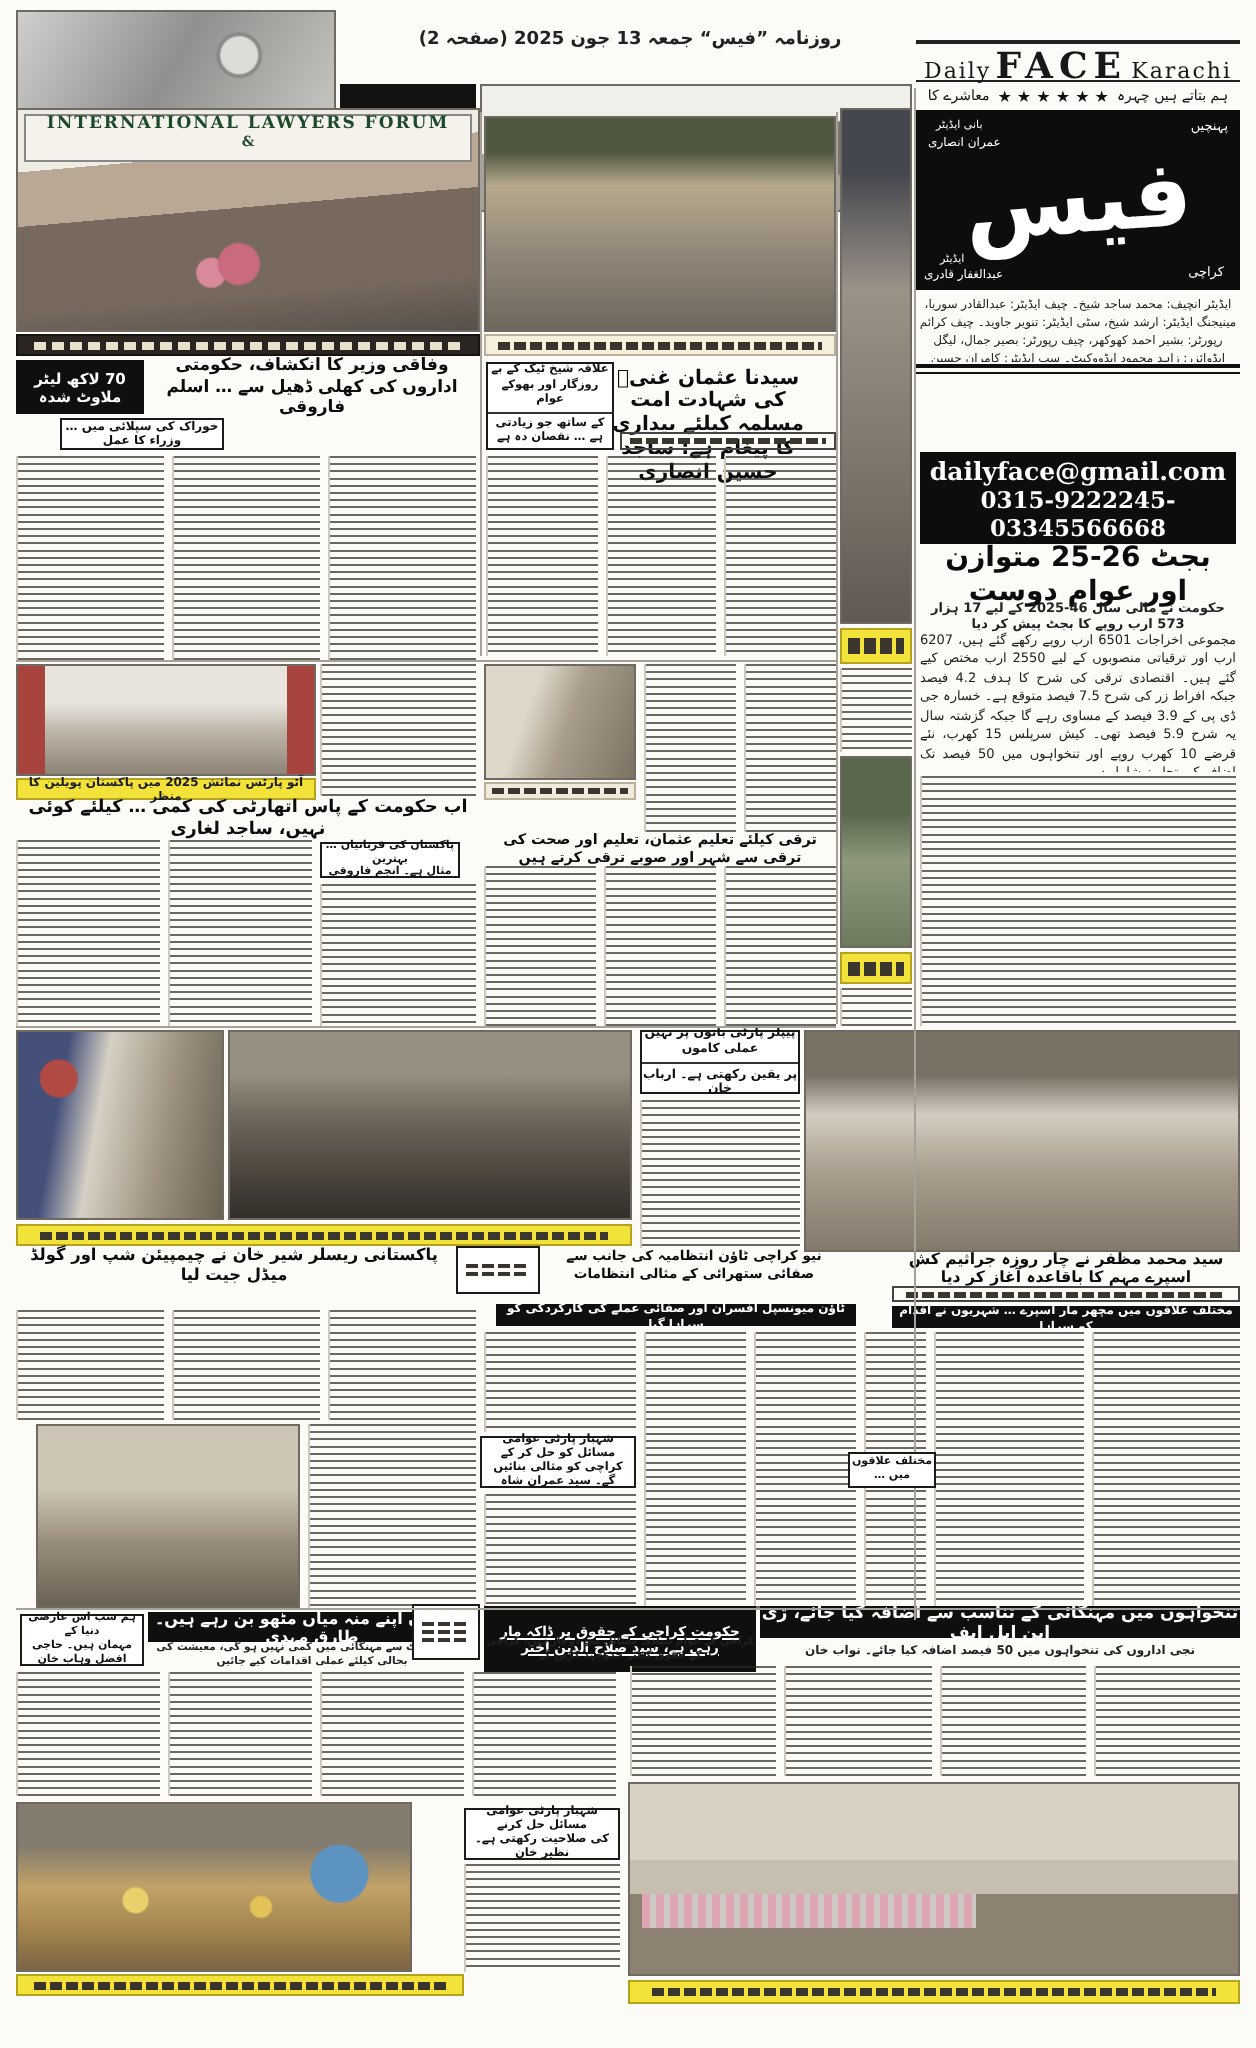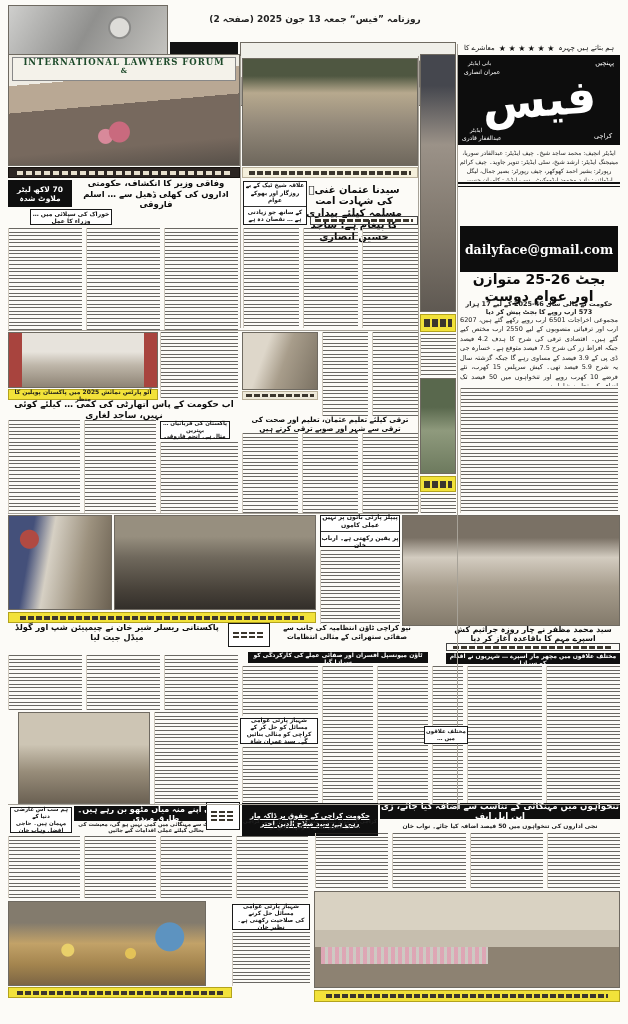--- a/index.html
+++ b/index.html
@@ -33,39 +33,45 @@
   <div class="abs ur ctr" style="left:140px;top:11px;width:350px;height:16px;font-size:9px;font-weight:bold;color:#222;">روزنامہ ”فیس“ جمعہ 13 جون 2025 (صفحہ 2)</div>
 
   <div class="abs ph" style="left:8px;top:5px;width:160px;height:50px;background:radial-gradient(circle at 70% 45%, #dddcd8 0 9px, #8a8a88 10px 11px, rgba(0,0,0,0) 12px),linear-gradient(120deg,#cfcfcd,#90908e 50%,#c4c3bf);"></div>
 
   <div class="abs ctr" style="left:170px;top:42px;width:68px;height:64px;background:#121212;color:#fff;flex-direction:column;font-weight:bold;">
     <span class="ur" style="font-size:13px;">قائد کے</span>
     <span class="ur" style="font-size:13px;">شہر سے</span>
   </div>
   <div class="abs ph" style="left:240px;top:42px;width:216px;height:64px;background:radial-gradient(circle at 14% 46%, #6e6a62 0 12px, rgba(0,0,0,0) 13px),radial-gradient(circle at 48% 56%, #89847b 0 16px, rgba(0,0,0,0) 17px),radial-gradient(circle at 86% 50%, #7b776f 0 14px, rgba(0,0,0,0) 15px),linear-gradient(#f0efe9 0 55%,#a7a299 55% 100%);"></div>
 
+  <div class="abs mastname" style="left:458px;top:20px;width:162px;height:21px;">
+    <span style="font-size:11px;letter-spacing:1px;">Daily</span>
+    <span style="font-size:18px;font-weight:bold;letter-spacing:3px;">FACE</span>
+    <span style="font-size:11px;letter-spacing:1px;">Karachi</span>
+  </div>
   <div class="abs ur ctr" style="left:458px;top:42px;width:162px;height:12px;font-size:7px;gap:4px;color:#111;">
     <span>ہم بتاتے ہیں چہرہ</span>
     <span style="font-size:8px;">★ ★ ★ ★ ★ ★</span>
     <span>معاشرے کا</span>
   </div>
   <div class="abs" style="left:458px;top:55px;width:162px;height:90px;background:#0d0d0d;color:#fff;">
     <span class="abs ur" style="right:6px;top:4px;font-size:6.5px;">پہنچیں</span>
     <span class="abs ur" style="left:10px;top:5px;font-size:5.5px;">بانی ایڈیٹر</span>
     <span class="abs ur" style="left:6px;top:13px;font-size:6px;">عمران انصاری</span>
     <div class="abs ur ctr" style="left:0;top:8px;width:162px;height:74px;font-size:46px;font-weight:bold;transform:rotate(-4deg);">فیس</div>
     <span class="abs ur" style="left:12px;bottom:12px;font-size:5.5px;">ایڈیٹر</span>
     <span class="abs ur" style="left:4px;bottom:4px;font-size:6px;">عبدالغفار قادری</span>
     <span class="abs ur" style="right:8px;bottom:5px;font-size:6.5px;">کراچی</span>
   </div>
   <div class="abs ur" style="left:458px;top:148px;width:162px;height:33px;font-size:6px;line-height:1.5;text-align:center;color:#222;overflow:hidden;">ایڈیٹر انچیف: محمد ساجد شیخ۔ چیف ایڈیٹر: عبدالقادر سوریا، مینیجنگ ایڈیٹر: ارشد شیخ، سٹی ایڈیٹر: تنویر جاوید۔ چیف کرائم رپورٹر: بشیر احمد کھوکھر، چیف رپورٹر: بصیر جمال، لیگل ایڈوائزر: زاہد محمود ایڈووکیٹ۔ سب ایڈیٹر: کامران حسین</div>
   <div class="abs rule2" style="left:458px;top:182px;width:162px;"></div>
 
   <div class="abs ctr" style="left:460px;top:226px;width:158px;height:46px;background:#0d0d0d;color:#fff;flex-direction:column;font-family:'DejaVu Serif',serif;">
     <span style="font-size:12.5px;font-weight:bold;">dailyface@gmail.com</span>
+    <span style="font-size:11.5px;font-weight:bold;">0315-9222245- 03345566668</span>
   </div>
 
   <div class="abs ur ctr hl" style="left:460px;top:276px;width:158px;height:24px;font-size:14px;">بجٹ 26-25 متوازن اور عوام دوست</div>
   <div class="abs ur ctr" style="left:460px;top:301px;width:158px;height:13px;font-size:6.5px;font-weight:bold;color:#222;">حکومت نے مالی سال 46-2025 کے لیے 17 ہزار 573 ارب روپے کا بجٹ پیش کر دیا</div>
   <div class="abs ur" style="left:460px;top:316px;width:158px;height:70px;font-size:6.5px;line-height:1.45;text-align:justify;color:#222;overflow:hidden;">مجموعی اخراجات 6501 ارب روپے رکھے گئے ہیں، 6207 ارب اور ترقیاتی منصوبوں کے لیے 2550 ارب مختص کیے گئے ہیں۔ اقتصادی ترقی کی شرح کا ہدف 4.2 فیصد جبکہ افراط زر کی شرح 7.5 فیصد متوقع ہے۔ خسارہ جی ڈی پی کے 3.9 فیصد کے مساوی رہے گا جبکہ گزشتہ سال یہ شرح 5.9 فیصد تھی۔ کیش سرپلس 15 کھرب، نئے قرضے 10 کھرب روپے اور تنخواہوں میں 50 فیصد تک اضافے کی تجاویز شامل ہیں۔</div>
   <div class="abs tfw" style="left:460px;top:388px;width:158px;height:125px;">
     <i class="tcol"></i>
   </div>
   <div class="abs ph" style="left:402px;top:515px;width:218px;height:111px;background:linear-gradient(#7a7165 0 20%,#d3ccc0 38%,#a79d8d 65%,#837a6b);"></div>
 

